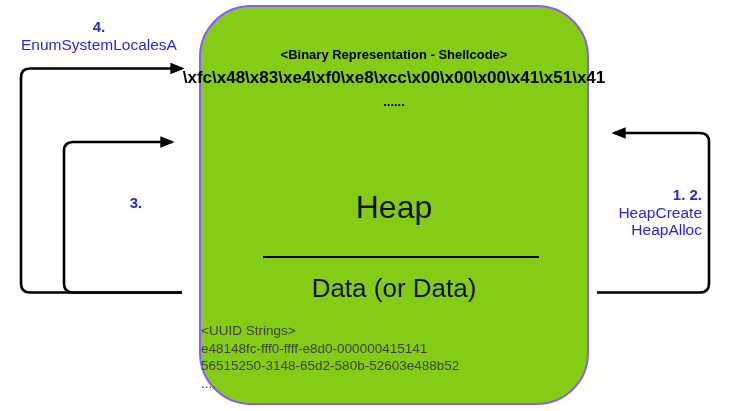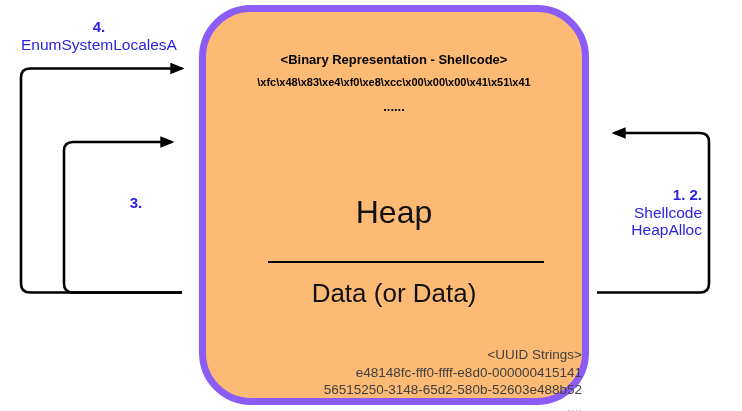--- a/index.html
+++ b/index.html
@@ -10,41 +10,41 @@
     height: 411px;
     background: #ffffff;
     font-family: "Liberation Sans", sans-serif;
     overflow: hidden;
   }
   
   .memory-box {
     position: absolute;
     left: 199px; top: 5px;
     width: 390px; height: 400px;
-    border: 7px solid #8b5cf6;
+    border: 2px solid #8b5cf6;
     border-radius: 52px;
-    background: #fdba74;
+    background: #84cc16;
   }
   .shellcode-block {
     position: absolute;
     top: 39px; left: 0; right: 0;
     display: flex;
     flex-direction: column;
     align-items: center;
     color: #000000;
     font-weight: bold;
   }
   .shellcode-title {
     font-size: 13px;
     line-height: 17px;
     white-space: nowrap;
     margin-bottom: 5px;
   }
   .shellcode-line {
-    font-size: 11px;
+    font-size: 17px;
     line-height: 19.5px;
     white-space: nowrap;
   }
   .shellcode-ellipsis {
     font-size: 13px;
     line-height: 16px;
     margin-top: 6px;
   }
   .heap-label {
     position: absolute;
@@ -66,25 +66,24 @@
     width: 100%;
     text-align: center;
     font-size: 26px;
     color: #111111;
   }
   .uuid-block {
     position: absolute;
     top: 315px; left: 0; right: 0;
     display: flex;
     flex-direction: column;
-    align-items: flex-end;
+    align-items: flex-start;
     color: #3f3f3f;
     font-size: 13.5px;
     line-height: 17.5px;
-    margin-top: 19px;
   }
   .uuid-ellipsis { line-height: 14px; margin-top: 2px; }
   
   .arrow-layer {
     position: absolute;
     left: 0; top: 0;
     width: 742px; height: 411px;
     pointer-events: none;
   }
   
@@ -141,17 +140,17 @@
     <div class="step-number">4.</div>
     <div>EnumSystemLocalesA</div>
   </div>
 
   <div class="step-label step3">
     <div class="step-number">3.</div>
   </div>
 
   <div class="step-label step12">
     <div class="step-number">1. 2.</div>
-    <div>Shellcode</div>
+    <div>HeapCreate</div>
     <div>HeapAlloc</div>
   </div>
 
 </div>
 
 </body></html>

